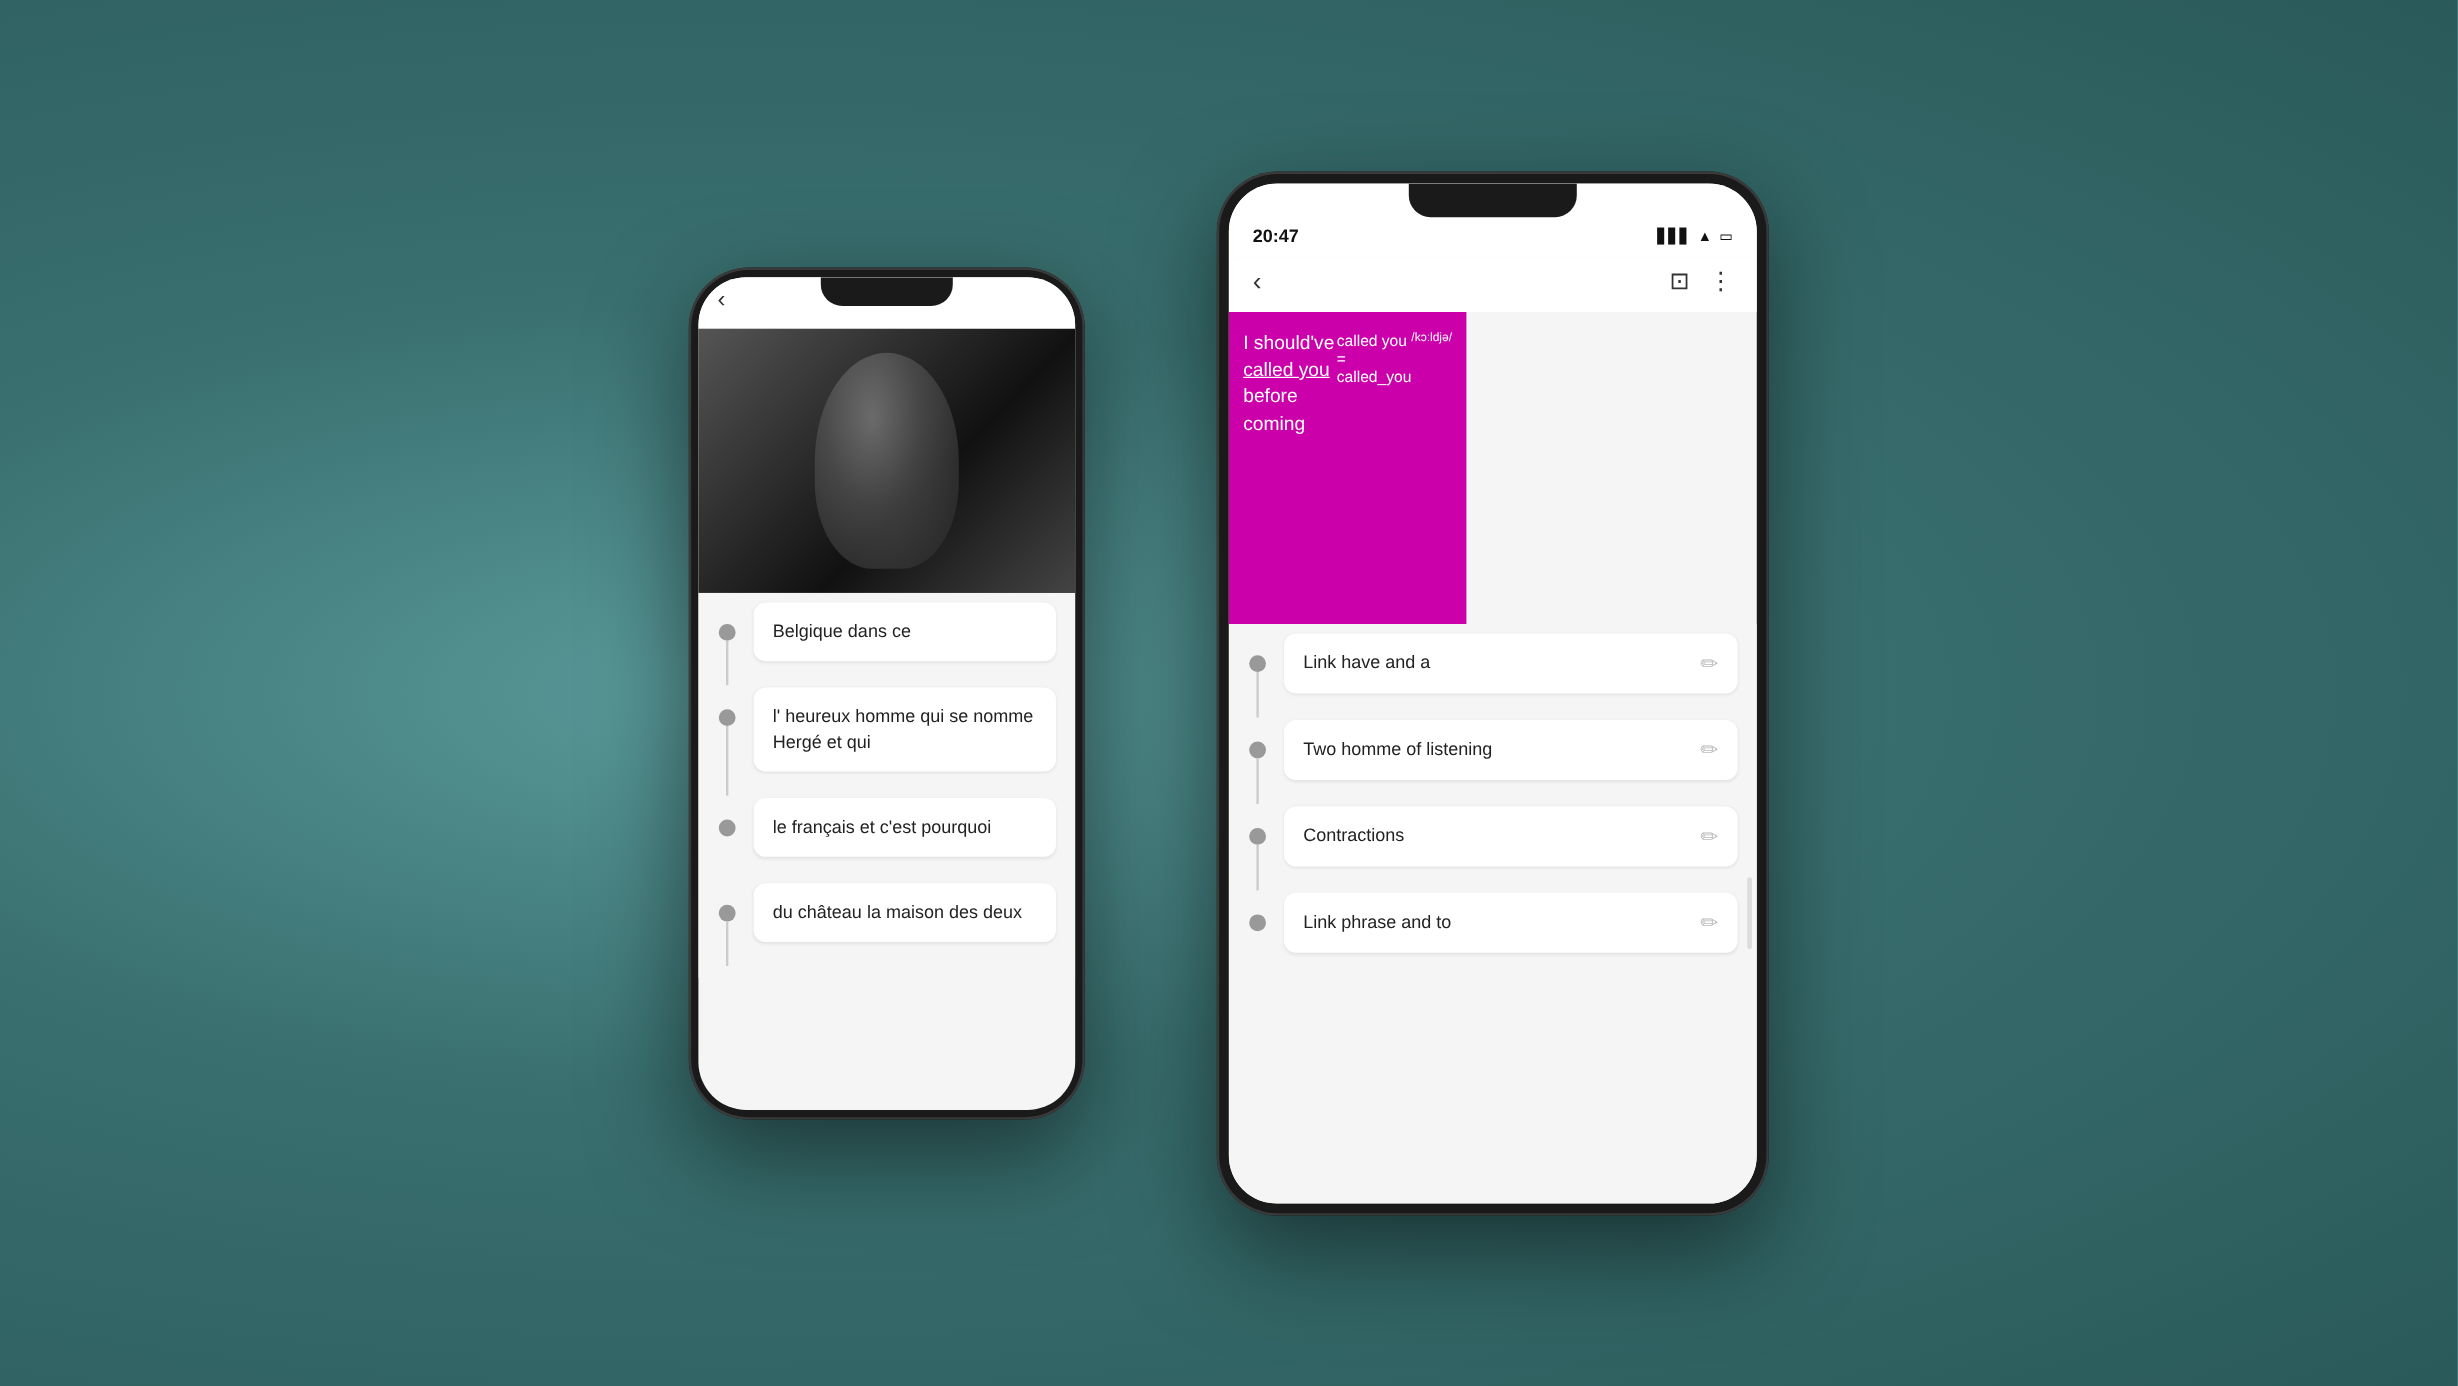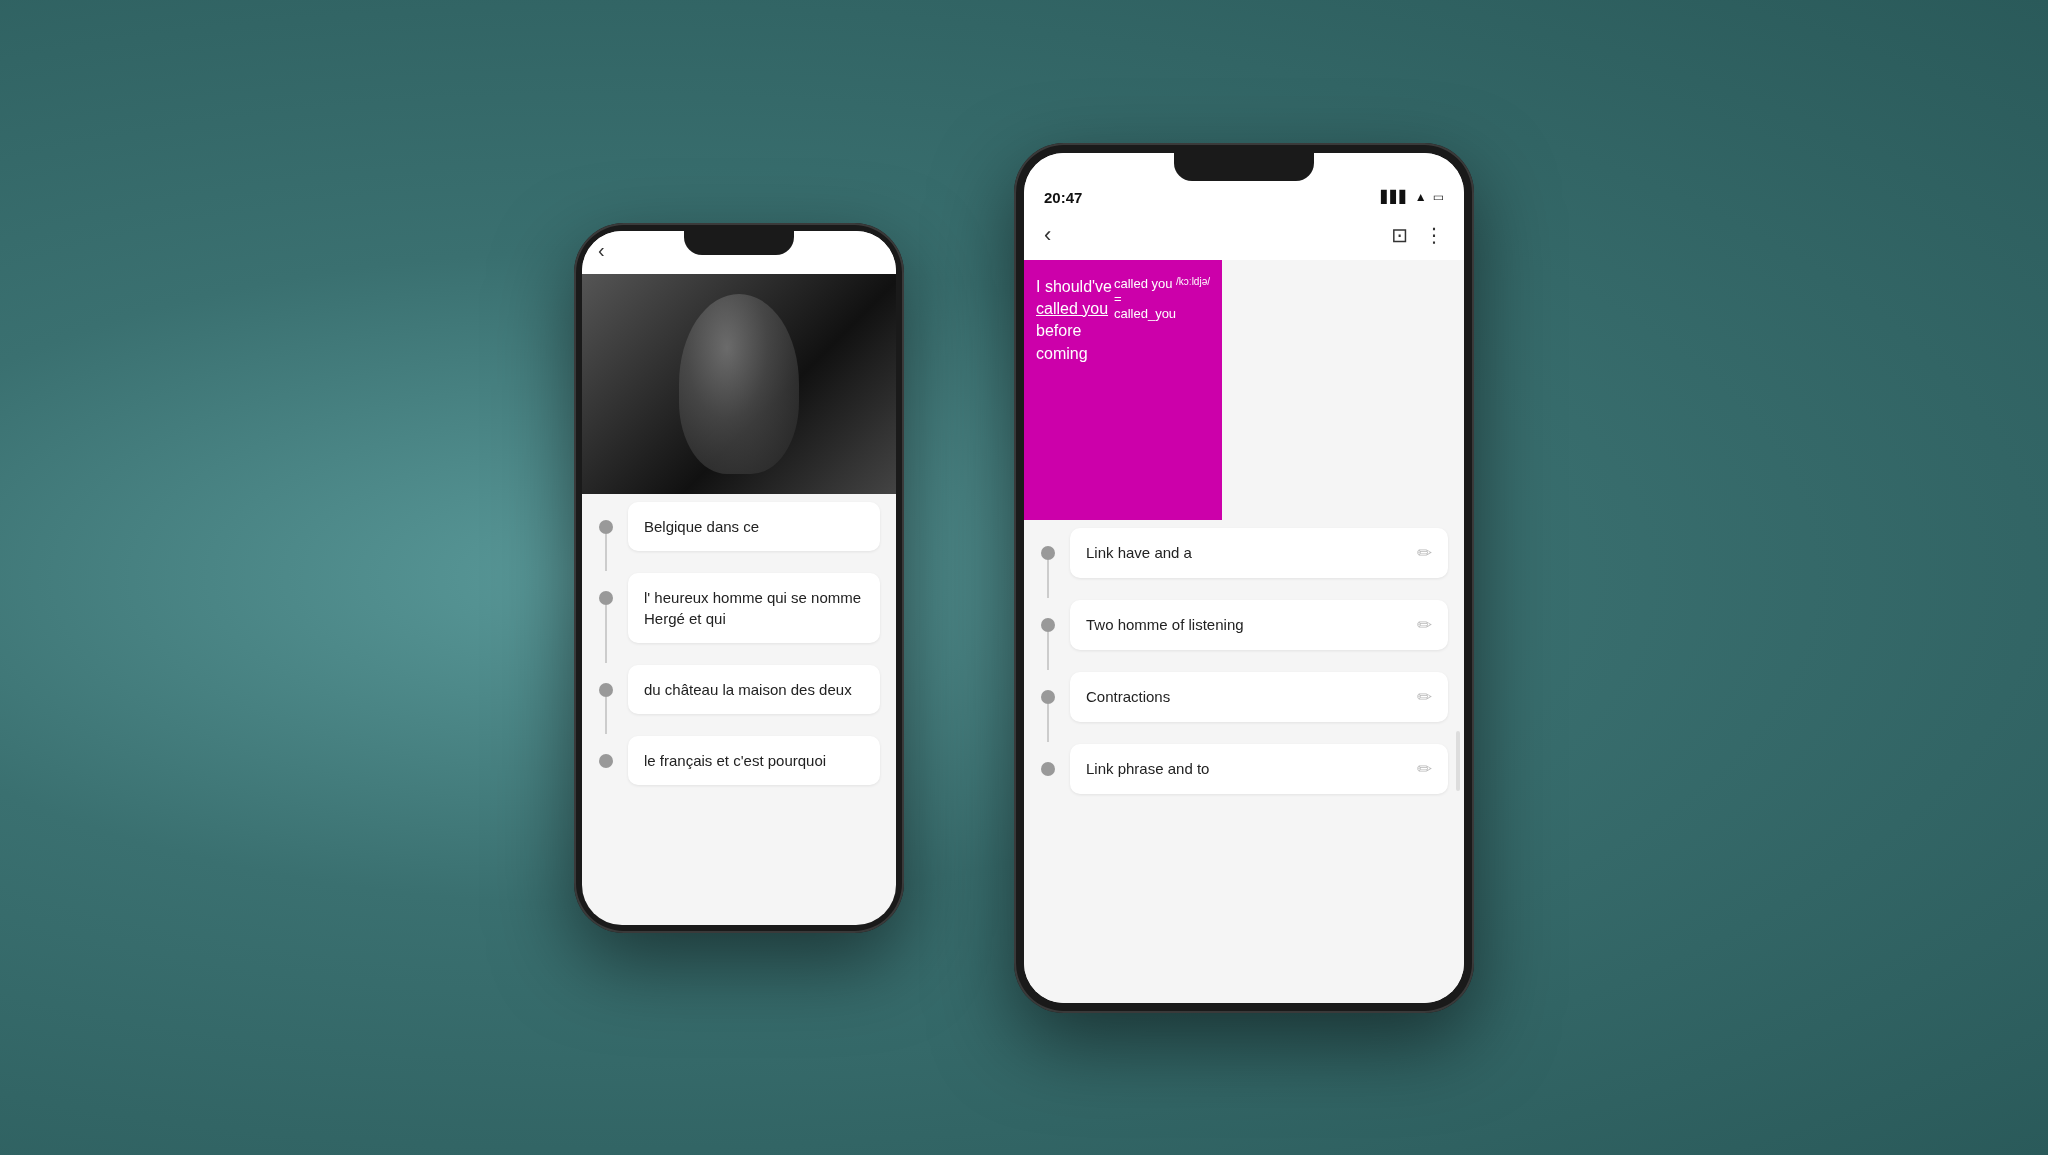--- a/index.html
+++ b/index.html
@@ -387,33 +387,33 @@
             <div class="timeline-line"></div>
           </div>
           <div class="lesson-card">
             <span class="back-list-text lesson-label">l' heureux homme qui se nomme Hergé et qui</span>
           </div>
         </div>
 
         <div class="lesson-item-wrapper">
           <div class="lesson-timeline">
             <div class="timeline-dot"></div>
+          </div>
+          <div class="lesson-card">
+            <span class="back-list-text lesson-label">le français et c'est pourquoi</span>
+          </div>
+        </div>
+
+        <div class="lesson-item-wrapper">
+          <div class="lesson-timeline">
+            <div class="timeline-dot"></div>
             <div class="timeline-line"></div>
           </div>
           <div class="lesson-card">
             <span class="back-list-text lesson-label">du château la maison des deux</span>
-          </div>
-        </div>
-
-        <div class="lesson-item-wrapper">
-          <div class="lesson-timeline">
-            <div class="timeline-dot"></div>
-          </div>
-          <div class="lesson-card">
-            <span class="back-list-text lesson-label">le français et c'est pourquoi</span>
           </div>
         </div>
 
       </div>
     </div>
   </div>
 
   <div class="phone phone-front">
     <div class="phone-inner" style="display:flex;flex-direction:column;">
       <div class="notch"></div>

